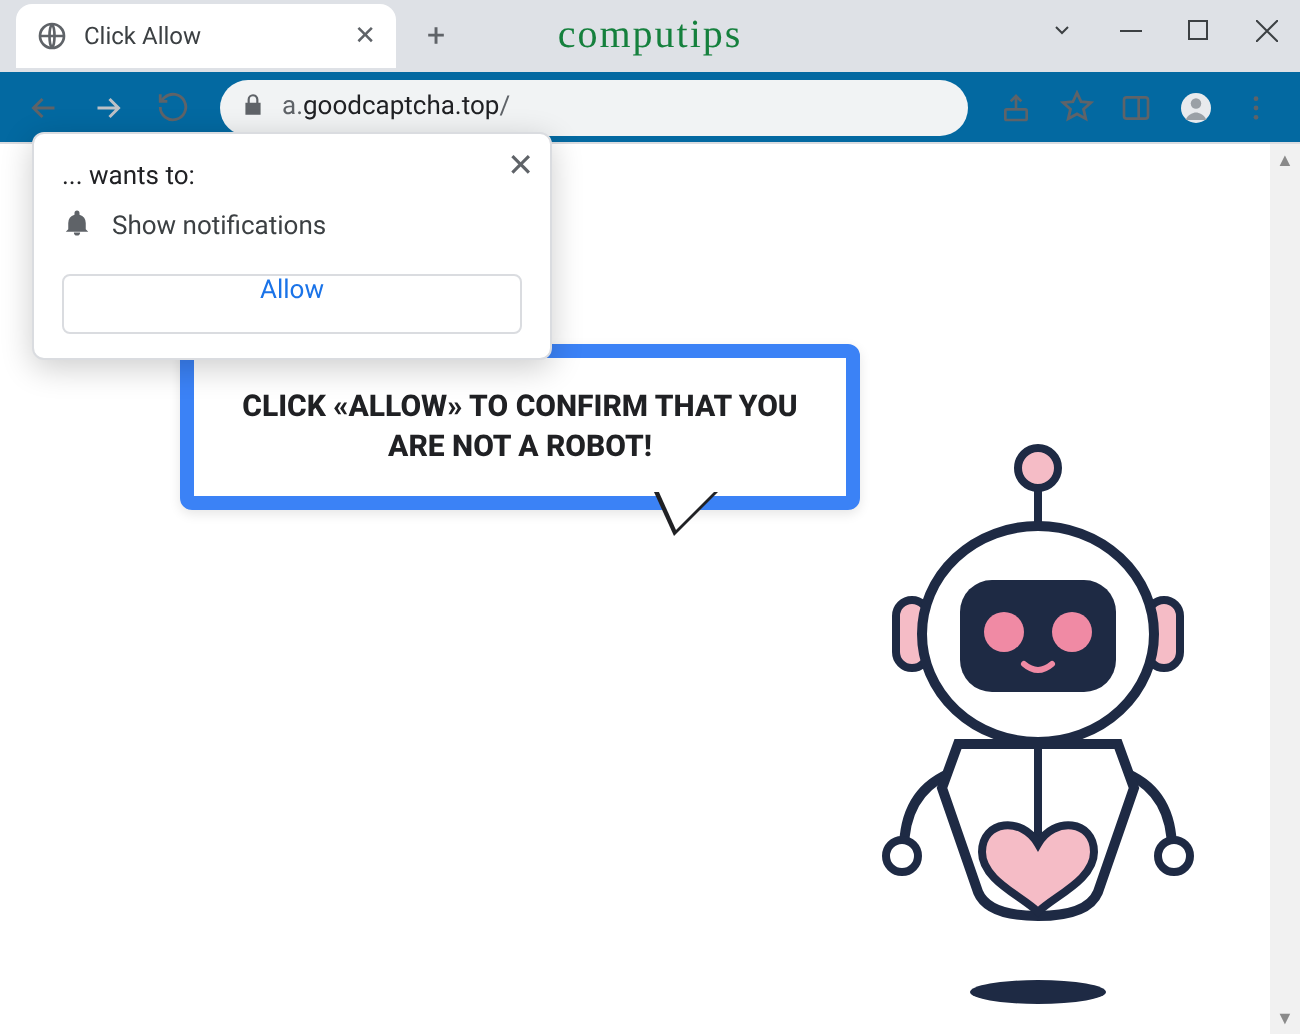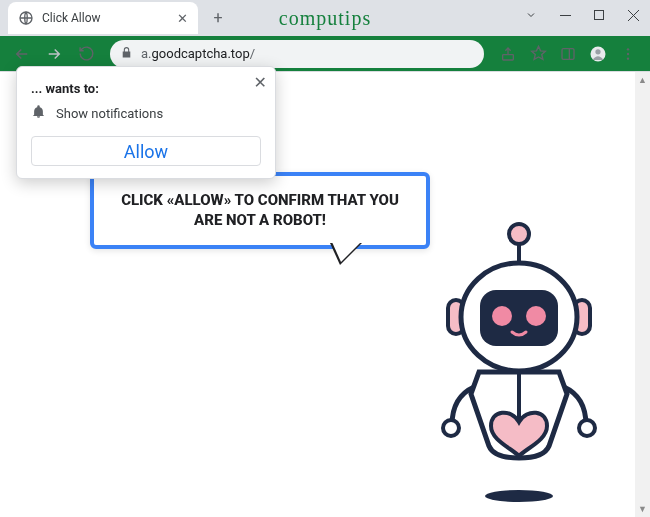--- a/index.html
+++ b/index.html
@@ -57,21 +57,21 @@
       display: flex;
     }
     .wc-btn {
       width: 34px; height: 30px;
       display: flex; align-items: center; justify-content: center;
       color: #3c4043; cursor: pointer;
     }
     
     .toolbar {
       height: 36px;
-      background: #15803d;
+      background: #0369a1;
       border-bottom: 1px solid #dadce0;
       display: flex;
       align-items: center;
       padding: 12px 8px;
       gap: 4px;
     }
     .nav-btn {
       width: 28px; height: 28px;
       display: flex; align-items: center; justify-content: center;
       border-radius: 50%;
@@ -124,48 +124,48 @@
     .perm-close {
       position: absolute;
       right: 8px; top: 6px;
       color: #5f6368;
       font-size: 16px;
       cursor: pointer;
     }
     .perm-title {
       font-size: 13px;
       color: #202124;
-      font-weight: 700;
+      font-weight: 400;
       margin-bottom: 8px;
     }
     .perm-row {
       display: flex; align-items: center; gap: 10px;
       font-size: 13px; color: #3c4043;
       margin-bottom: 14px;
     }
     .bell-icon { color: #5f6368; }
     .perm-buttons { display: flex; gap: 8px; }
     .perm-btn {
       flex: 1;
       height: 30px;
       border: 1px solid #dadce0;
       border-radius: 4px;
       background: #fff;
       color: #1a73e8;
-      font-size: 18px;
+      font-size: 13px;
       cursor: pointer;
-      display: flex; align-items: center; justify-content: center;
+      display: flex; align-items: flex-start; justify-content: center;
     }
     
     .speech {
       position: absolute;
       left: 90px; top: 100px;
       width: 340px;
       background: #fff;
-      border: 4px solid #3b82f6;
+      border: 7px solid #3b82f6;
       border-radius: 6px;
       padding: 14px 16px;
       box-shadow: 0 2px 6px rgba(0,0,0,0.1);
     }
     .speech-text {
       font-size: 15px;
       font-weight: 800;
       text-align: center;
       color: #202124;
       line-height: 1.35;

